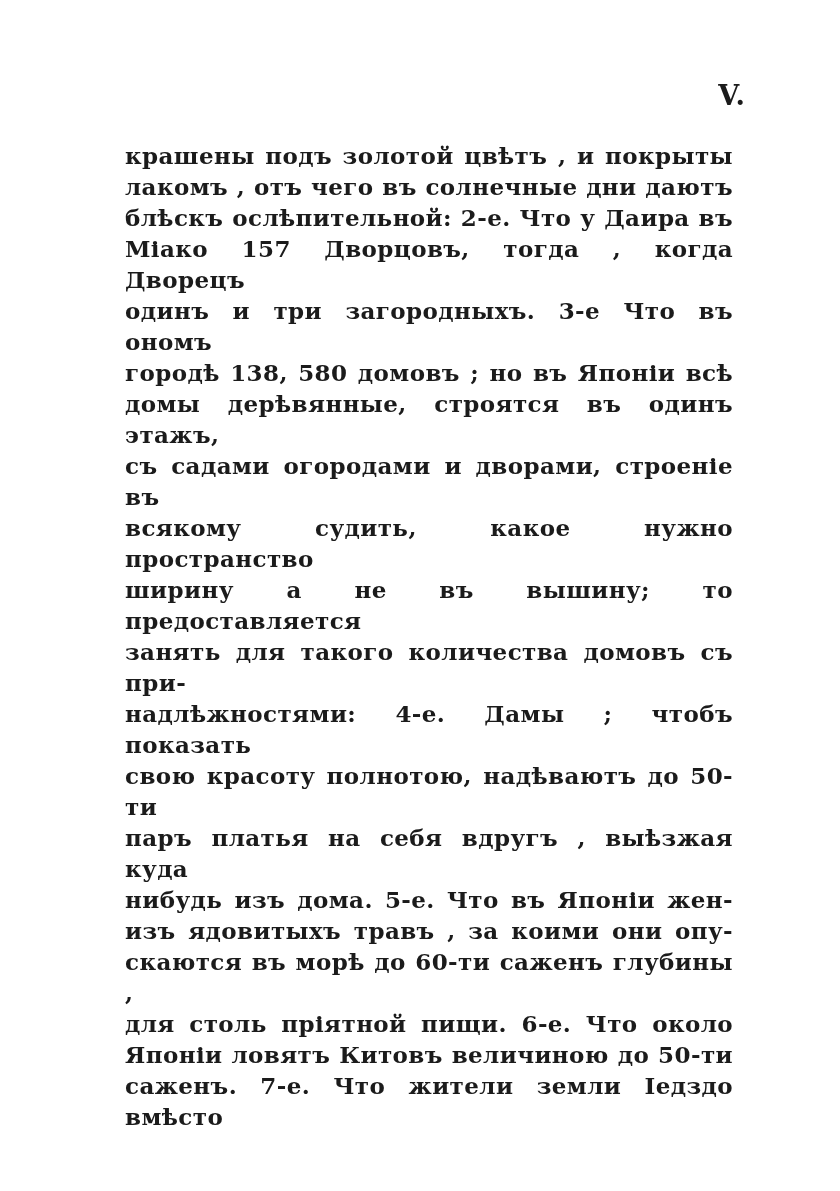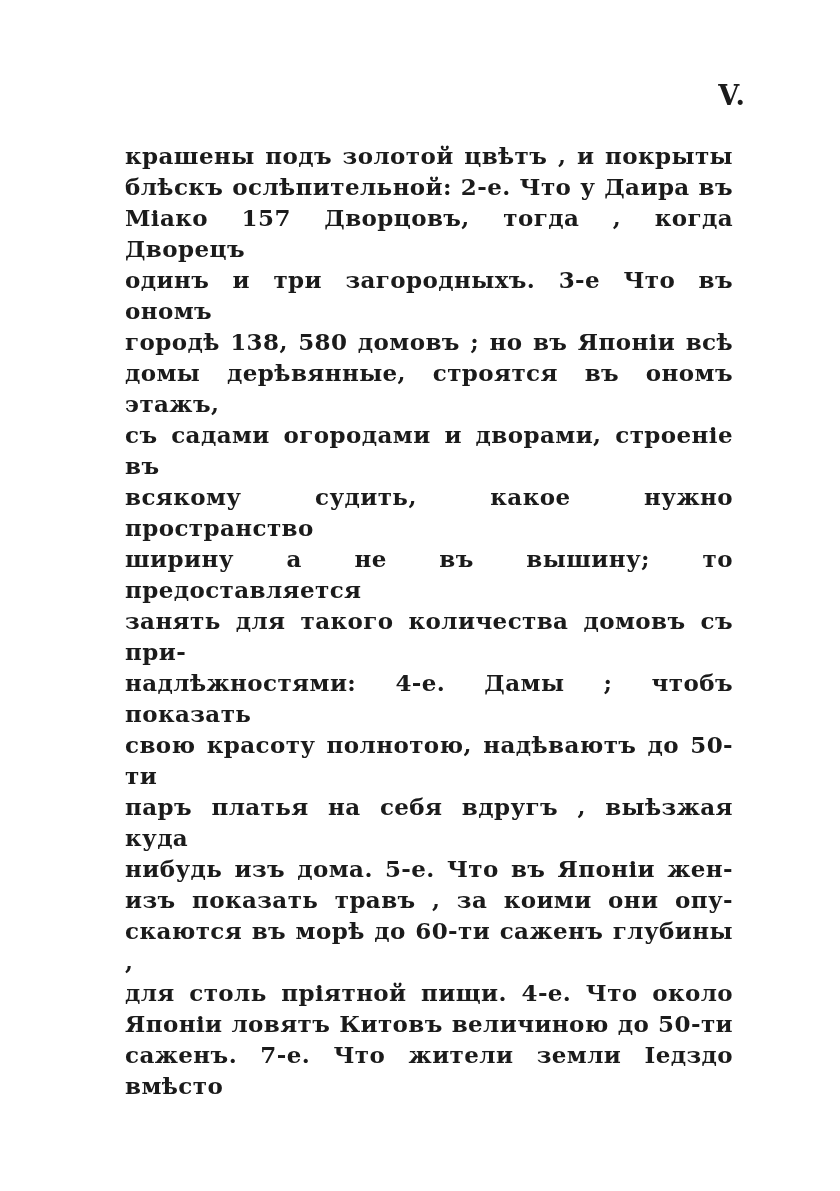--- a/index.html
+++ b/index.html
@@ -42,33 +42,34 @@
   }
 </style>
 </head>
 <body>
 
 <div class="page">
   <div class="page-number">V.</div>
   <div class="text-block">
       <div class="paragraph">
         <div class="line">крашены подъ золотой цвѣтъ , и покрыты</div>
+        <div class="line">лакомъ , отъ чего въ солнечные дни даютъ</div>
         <div class="line">блѣскъ ослѣпительной: 2-е. Что у Даира въ</div>
         <div class="line">Міако 157 Дворцовъ, тогда , когда Дворецъ</div>
         <div class="line">одинъ и три загородныхъ. 3-е Что въ ономъ</div>
         <div class="line">городѣ 138, 580 домовъ ; но въ Японіи всѣ</div>
-        <div class="line">домы дерѣвянные, строятся въ ономъ этажъ,</div>
+        <div class="line">домы дерѣвянные, строятся въ одинъ этажъ,</div>
         <div class="line">съ садами огородами и дворами, строеніе въ</div>
         <div class="line">всякому судить, какое нужно пространство</div>
         <div class="line">ширину а не въ вышину; то предоставляется</div>
         <div class="line">занять для такого количества домовъ съ при-</div>
         <div class="line">надлѣжностями: 4-е. Дамы ; чтобъ показать</div>
         <div class="line">свою красоту полнотою, надѣваютъ до 50-ти</div>
         <div class="line">паръ платья на себя вдругъ , выѣзжая куда</div>
         <div class="line">нибудь изъ дома. 5-е. Что въ Японіи жен-</div>
-        <div class="line">изъ показать травъ , за коими они опу-</div>
+        <div class="line">изъ ядовитыхъ травъ , за коими они опу-</div>
         <div class="line">скаются въ морѣ до 60-ти саженъ глубины ,</div>
-        <div class="line">для столь пріятной пищи. 4-е. Что около</div>
+        <div class="line">для столь пріятной пищи. 6-е. Что около</div>
         <div class="line">Японіи ловятъ Китовъ величиною до 50-ти</div>
         <div class="line">саженъ. 7-е. Что жители земли Іедздо вмѣсто</div>
       </div>
     </div>
 </div>
 
 </body></html>

